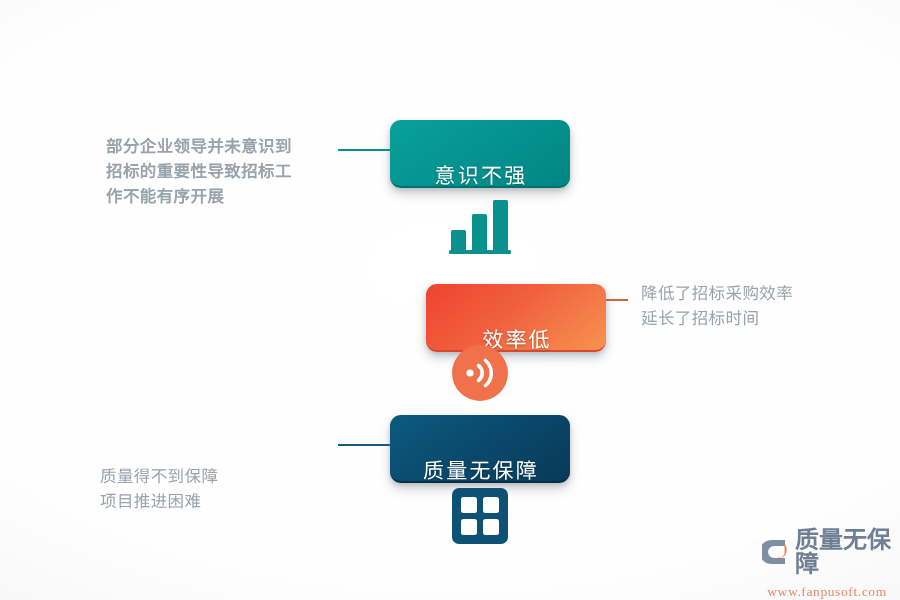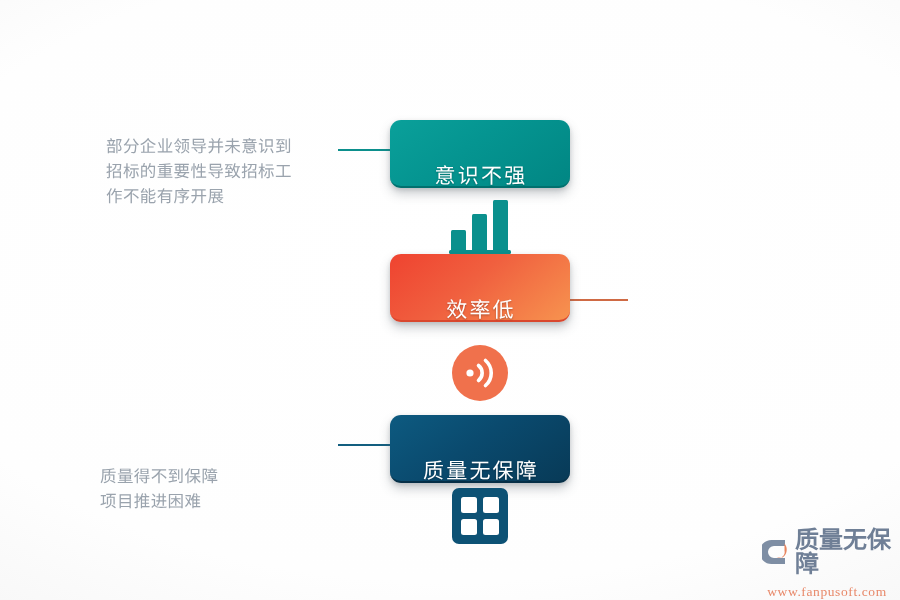--- a/index.html
+++ b/index.html
@@ -56,23 +56,24 @@
     line-height: 1;
     padding-left: 2px;
   }
 
   .pill-1 {
     top: 120px;
     background: linear-gradient(145deg, #0aa09a 0%, #059591 42%, #018683 100%);
     border-bottom: 2px solid #01706e;
   }
   .pill-2 {
-    top: 254px;
+    top: 284px;
     background: linear-gradient(140deg, #ef4330 0%, #f0603f 45%, #f7934f 100%);
     border-bottom: 2px solid #d9472e;
+    margin-left: 36px;
   }
   .pill-3 {
     top: 415px;
     background: linear-gradient(145deg, #0d5a80 0%, #0a4a6e 45%, #083a57 100%);
     border-bottom: 2px solid #062f47;
   }
 
   
   .icon-slot {
     position: absolute;
@@ -121,20 +122,21 @@
     font-size: 16.5px;
     line-height: 1.52;
     letter-spacing: 0.4px;
     white-space: pre-line;
   }
   .note-1 {
     left: 106px;
     top: 134px;
     width: 240px;
     text-align: left;
+    font-weight: bold;
   }
   .note-2 {
     left: 641px;
     top: 281px;
     width: 240px;
     text-align: left;
   }
   .note-3 {
     left: 100px;
     top: 428px;
@@ -186,20 +188,22 @@
 <div class="canvas">
 
   <div class="connector conn-1"></div>
   <div class="connector conn-2"></div>
   <div class="connector conn-3"></div>
 
   <div class="note note-1">部分企业领导并未意识到
 招标的重要性导致招标工
 作不能有序开展</div>
 
+  <div class="note note-2">降低了招标采购效率
+延长了招标时间</div>
 
   <div class="note note-3">质量得不到保障
 项目推进困难</div>
 
   <div class="stack">
 
     <div class="pill pill-1">
       <span class="pill-label">意识不强</span>
     </div>
 

